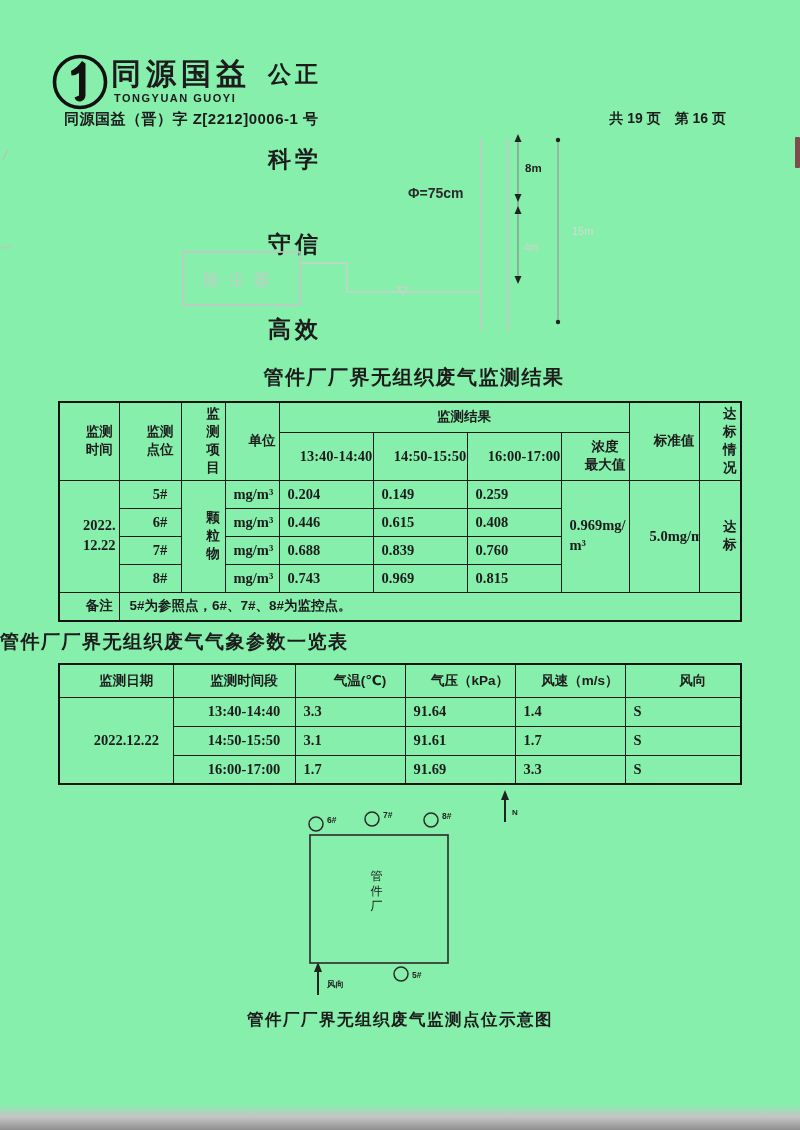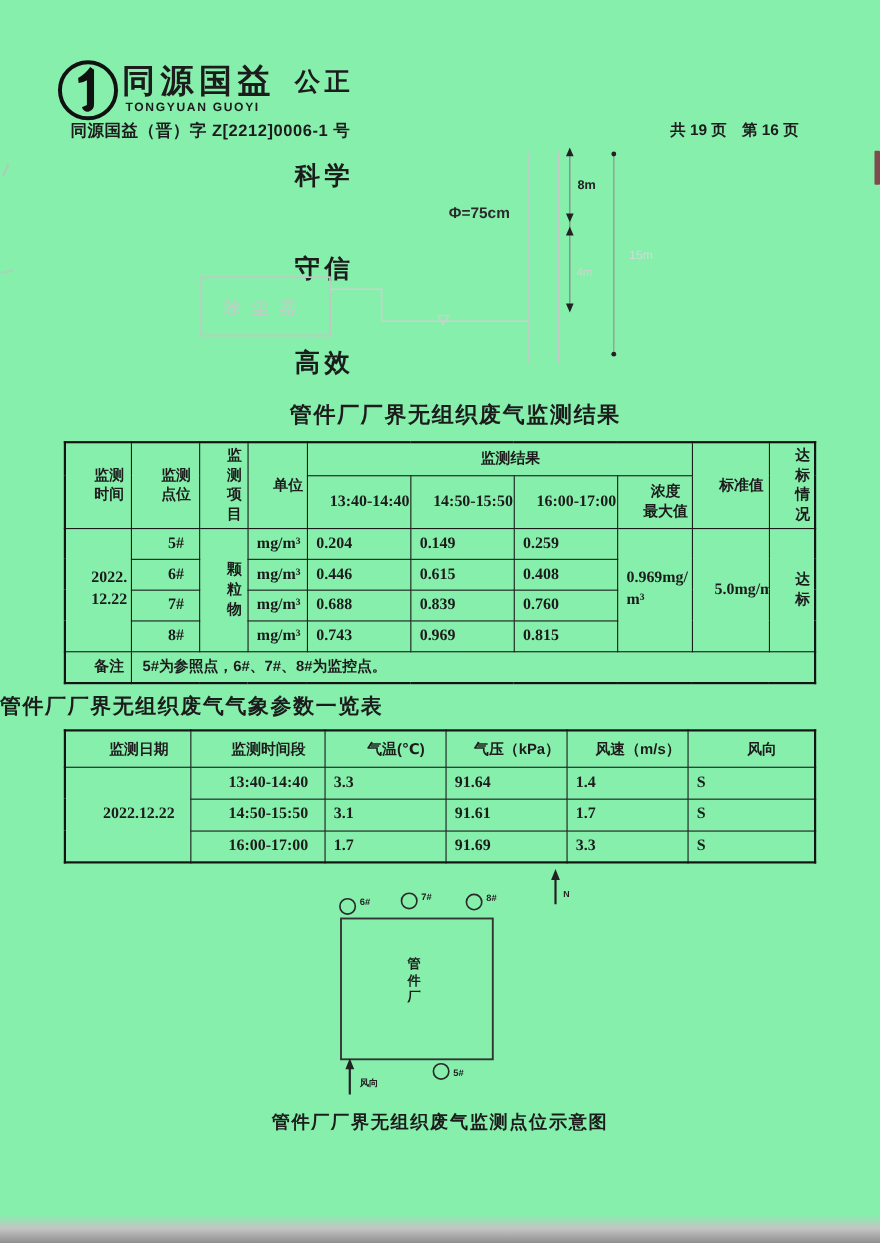--- a/index.html
+++ b/index.html
@@ -36,21 +36,21 @@
   .num { font-family:"Liberation Serif","DejaVu Serif",serif; font-size:14.5px; text-align:left; padding-left:8px; }
   .numc { font-family:"Liberation Serif","DejaVu Serif",serif; font-size:14.5px; }
   .pl { white-space:pre-line; line-height:1.35; }
   .h30 { height:30px; } .h48 { height:48px; } .h28 { height:28px; } .h29 { height:29px; }
   .h33 { height:33px; }
   .remark-cell { text-align:left; padding-left:10px; font-size:13.5px; }
 
   
   .factory-label {
     left:369px; top:869px; width:15px; text-align:center;
-    font-size:12px; font-weight:bold; line-height:15px; word-break:break-all;
+    font-size:12px; font-weight:normal; line-height:15px; word-break:break-all;
   }
   svg text { font-family:"Liberation Sans","DejaVu Sans",sans-serif; }
 
   
   .scan-bottom {
     left:0; bottom:0; width:100%; height:26px;
     background:linear-gradient(180deg, rgba(160,160,160,0) 0%, #c4c4c4 50%, #8f8f8f 100%);
   }
   .edge-mark1 { left:4px; top:150px; width:9px; height:12px; border-left:2px solid #bdbdbd; transform:rotate(24deg); opacity:.6; }
   .edge-mark2 { left:0px; top:240px; width:12px; height:8px; border-bottom:2px solid #c2c2c2; transform:rotate(-12deg); opacity:.6; }

